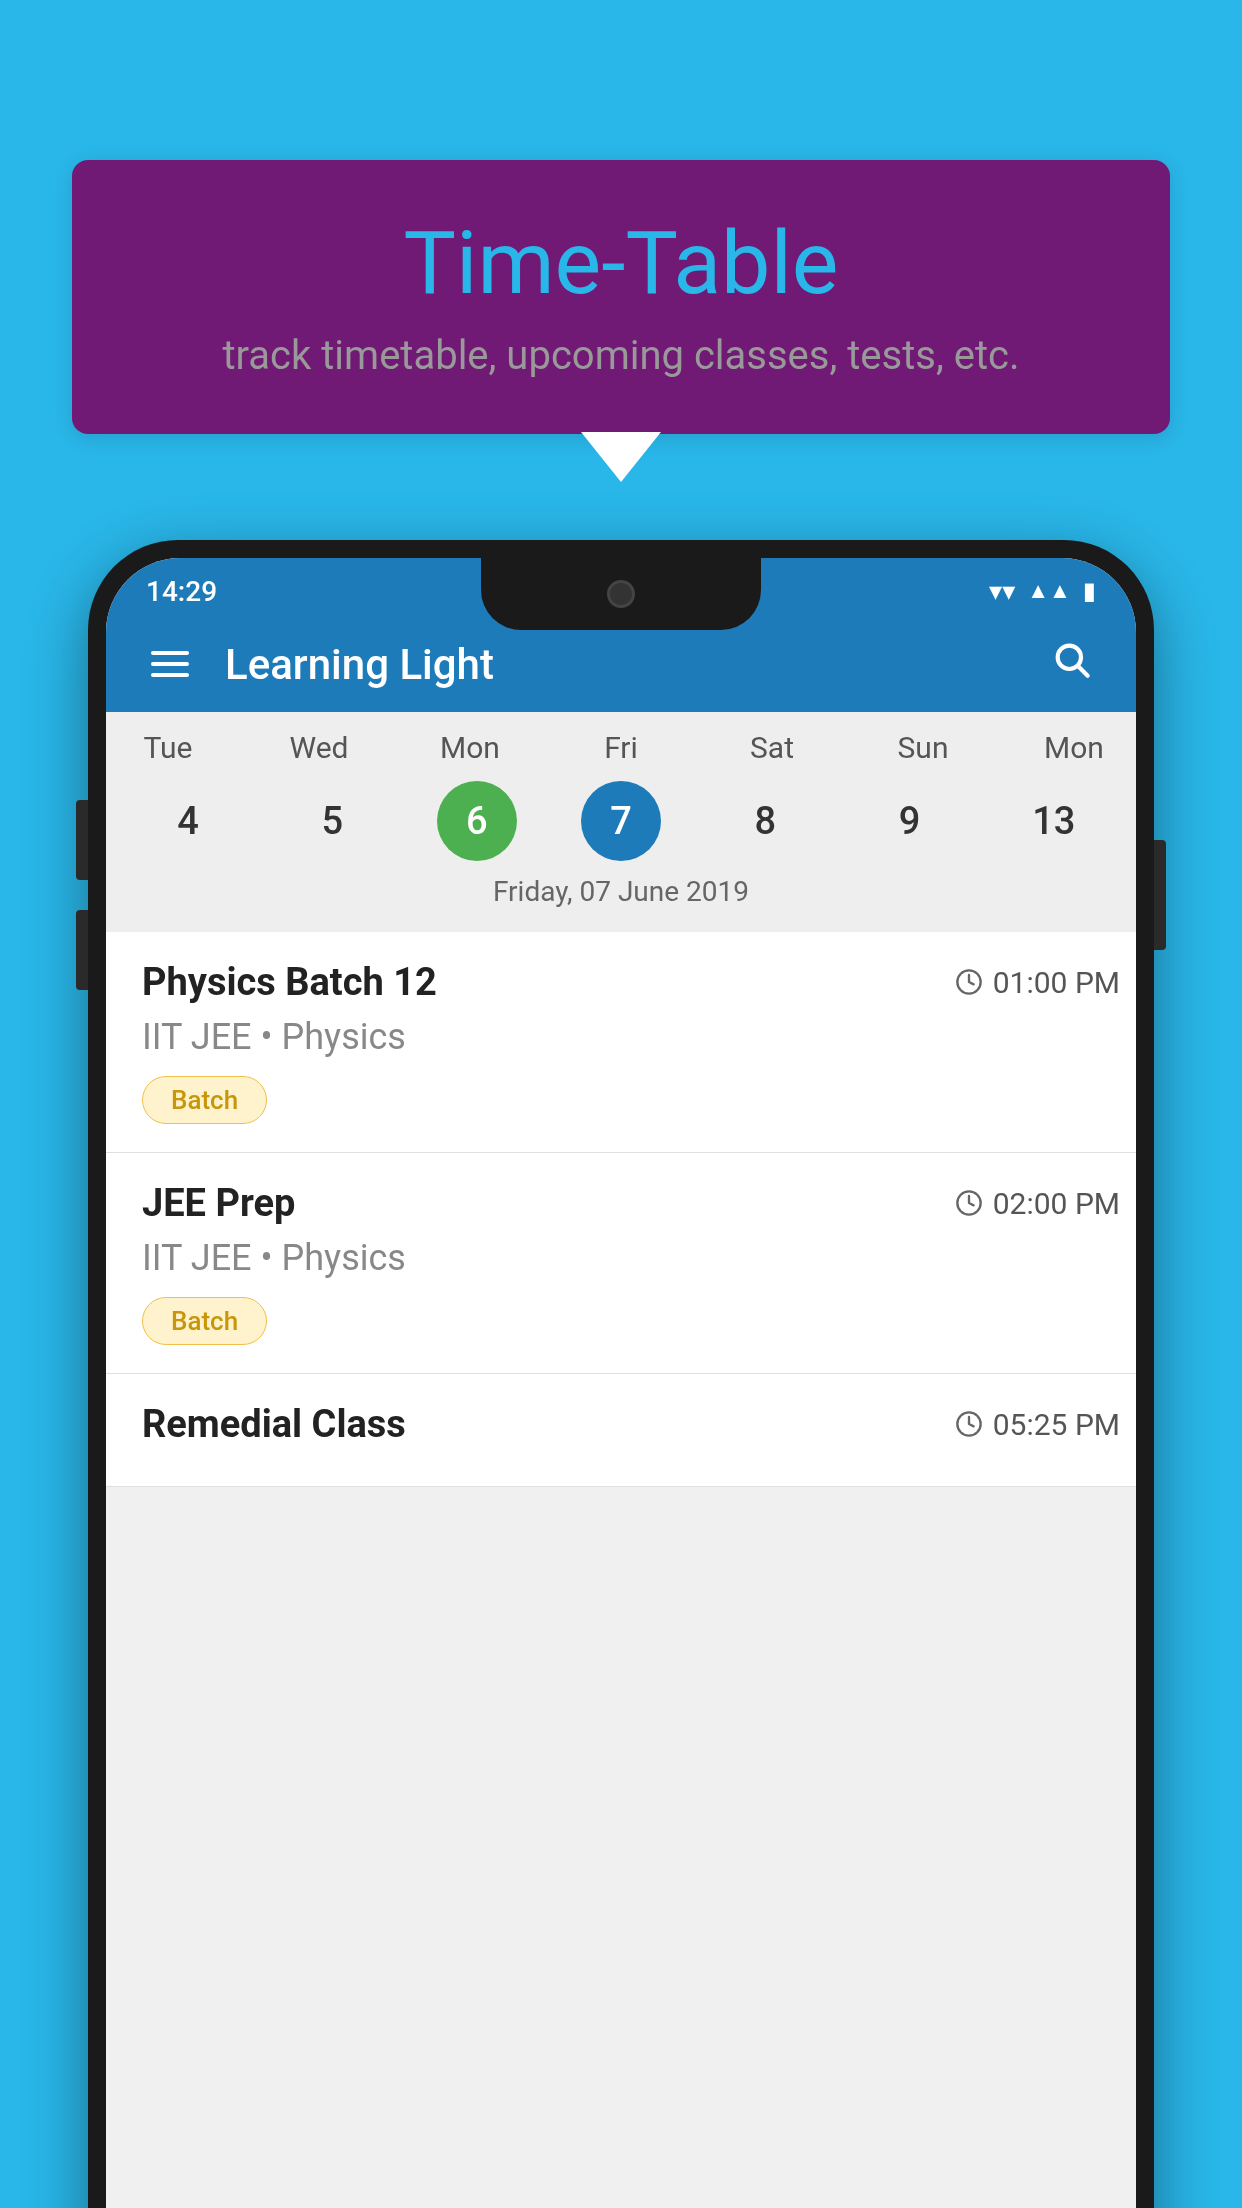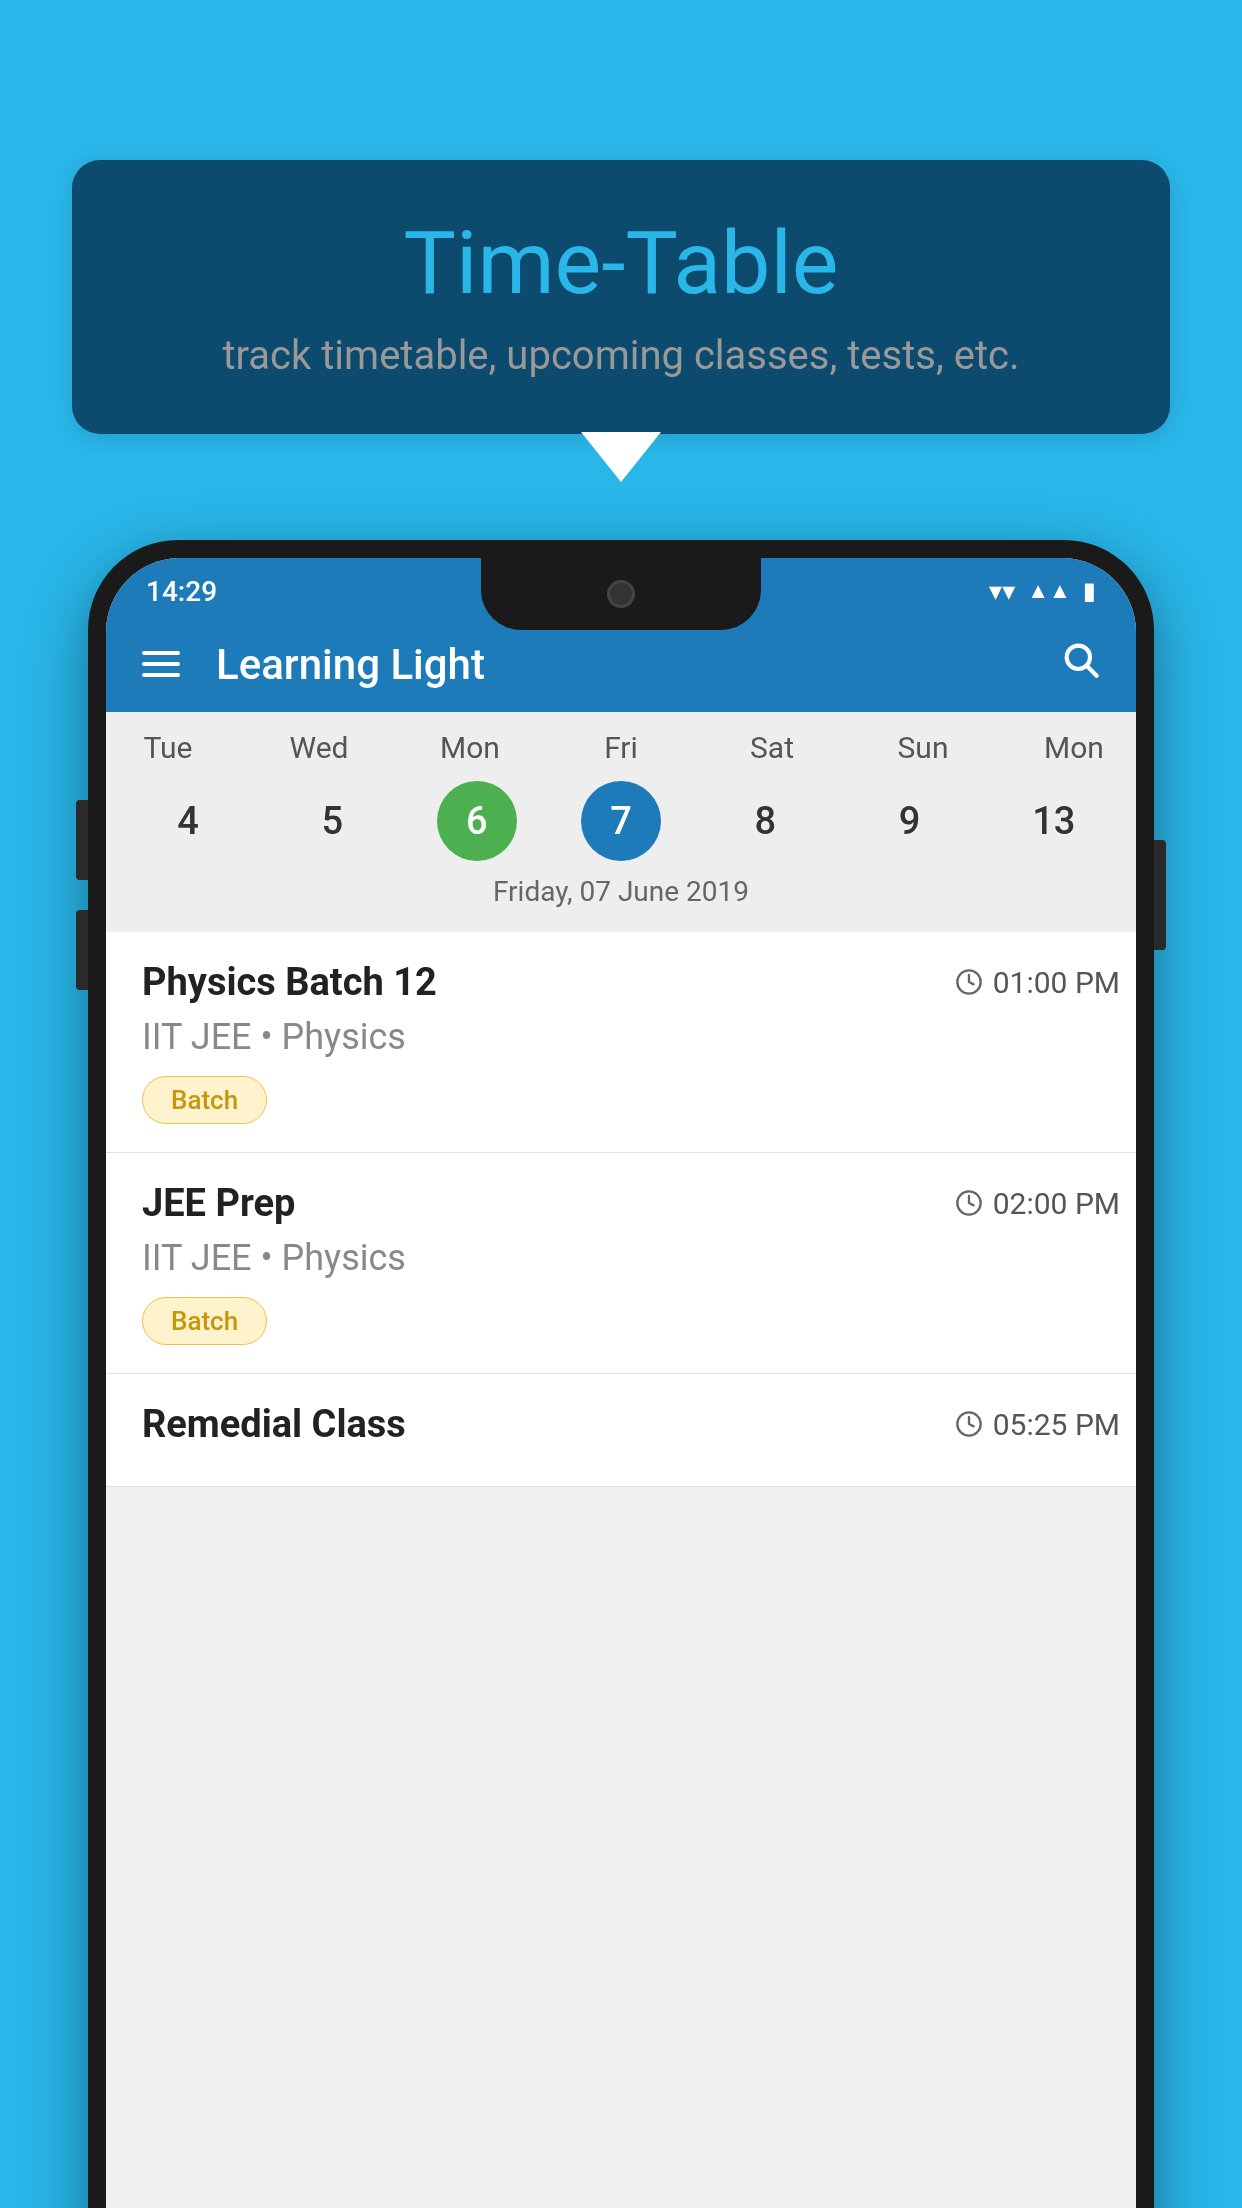--- a/index.html
+++ b/index.html
@@ -13,22 +13,22 @@
       overflow: hidden;
       position: relative;
     }
 
     
     .speech-bubble {
       position: absolute;
       top: 160px;
       left: 72px;
       right: 72px;
-      background: #0c4a6e;
-      border-radius: 28px;
+      background: #701a75;
+      border-radius: 16px;
       padding: 55px 60px 55px 60px;
       text-align: center;
       box-shadow: 0 4px 20px rgba(0,0,0,0.12);
     }
 
     .speech-bubble::after {
       content: '';
       position: absolute;
       bottom: -48px;
       left: 50%;
@@ -160,21 +160,21 @@
       align-items: center;
       gap: 12px;
     }
 
     
     .app-bar {
       background: #1e7bba;
       height: 96px;
       display: flex;
       align-items: center;
-      padding: 0 36px;
+      padding: 0 45px;
       gap: 36px;
     }
 
     .hamburger-icon {
       color: white;
       font-size: 36px;
       display: flex;
       flex-direction: column;
       gap: 7px;
       cursor: pointer;

